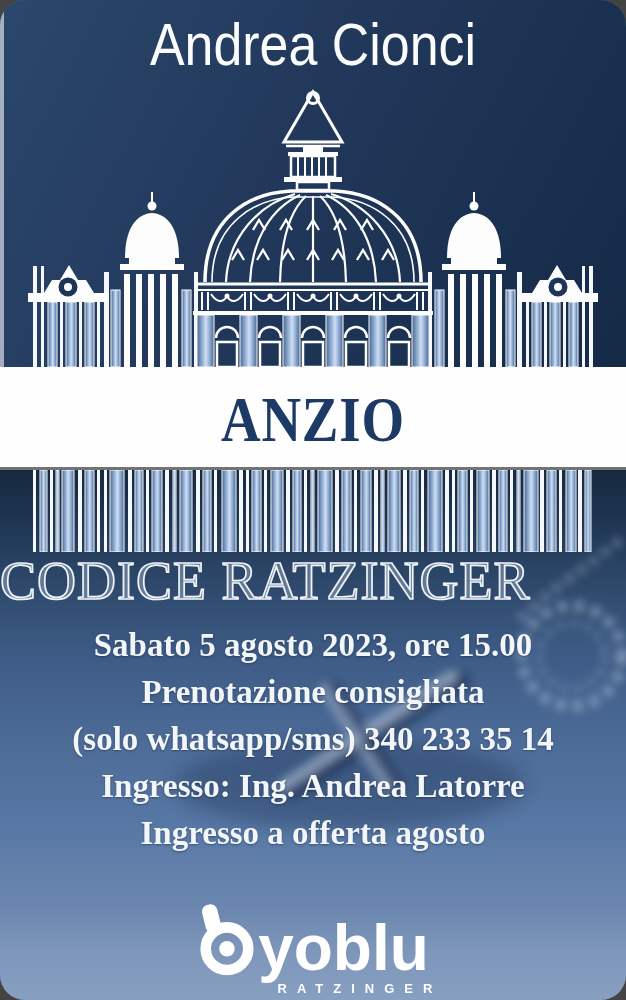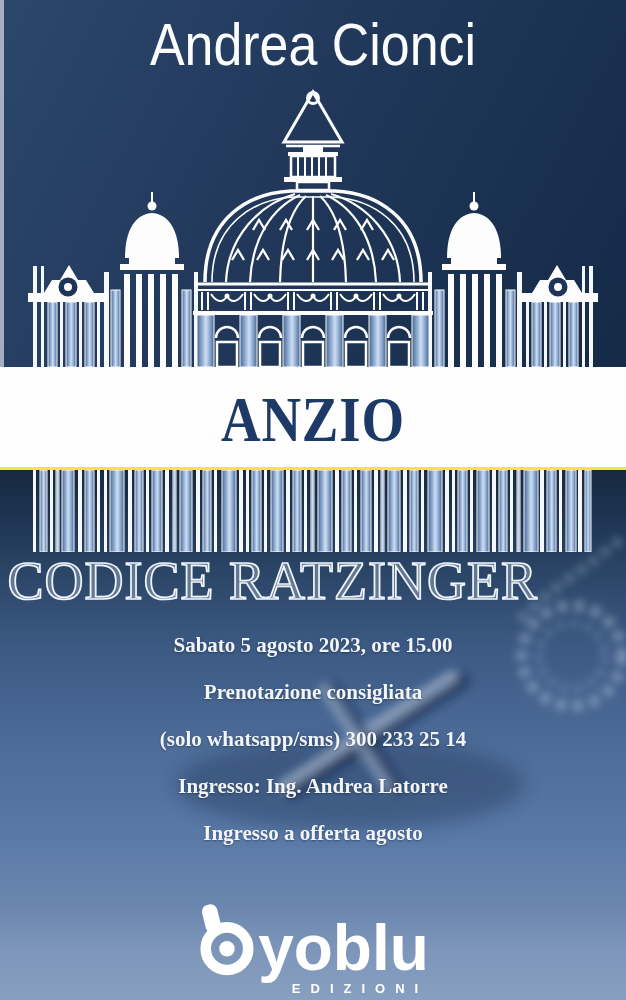--- a/index.html
+++ b/index.html
@@ -1,19 +1,20 @@
 <!DOCTYPE html>
 <html><head>
 <meta charset="utf-8">
 <style>
   html,body{margin:0;padding:0;background:#444;}
   .poster{
     position:relative;width:626px;height:1000px;margin:0 auto;
     overflow:hidden;font-family:"Liberation Serif",serif;
-    background:#fde047;
+    background:#737373;
+    border-radius:25px;
   }
   
   .top{
     position:absolute;left:0;top:0;width:626px;height:367px;
     background:linear-gradient(118deg,#2b476c 0%,#22395c 42%,#152a47 100%);
   }
   .top::before{ 
     content:"";position:absolute;left:0;top:0;width:4px;height:367px;
     background:#c4cbd6;opacity:.8;
   }
@@ -40,32 +41,32 @@
   .photo{
     position:absolute;left:0;top:470px;width:626px;height:530px;
     background:linear-gradient(180deg,
       #16293f 0%, #1e3452 9%, #2b4566 19%, #3c5a84 34%,
       #4d6c98 52%, #5878a5 68%, #6a86ae 82%, #7e96ba 91%, #879fc0 100%);
   }
   .photo-art{position:absolute;left:0;top:0;width:626px;height:530px;display:block;}
   .strip{position:absolute;left:0;top:0;width:626px;height:82px;display:block;}
   .book-title{
     position:absolute;top:80px;left:0;width:538px;margin:0;
-    text-align:right;
+    text-align:left;
     font-family:"Liberation Serif",serif;font-weight:400;
     font-size:54px;line-height:62px;letter-spacing:1px;
     color:rgba(255,255,255,.08);
     -webkit-text-stroke:1.7px #eff4f9;
     text-shadow:0 0 1px rgba(210,225,240,.25);
   }
   .details{
     position:absolute;top:152px;left:0;width:626px;margin:0;
     text-align:center;color:#f3f6f9;
     font-family:"Liberation Serif",serif;font-weight:700;
-    font-size:21px;line-height:47px;
+    font-size:33px;line-height:47px;
     text-shadow:0 1px 2px rgba(8,20,40,.4);
   }
   .details p{margin:0;}
   
   .logo{
     position:absolute;top:432px;left:50%;transform:translateX(-50%);
     width:300px;color:#ffffff;
   }
   .logo-row{display:flex;align-items:flex-end;justify-content:center;}
   .b-icon{width:58px;height:76px;margin-right:3px;margin-bottom:2px;}
@@ -309,30 +310,30 @@
           <rect x="578" y="0" width="4" height="82" fill="#f4f7fb"></rect>
           <rect x="585" y="0" width="6" height="82" fill="url(#bg2)" stroke="#fdfdfe" stroke-width="1"></rect>
         </g>
     </svg>
 
     <h2 class="book-title">CODICE RATZINGER</h2>
 
     <div class="details">
       <p>Sabato 5 agosto 2023, ore 15.00</p>
       <p>Prenotazione consigliata</p>
-      <p>(solo whatsapp/sms) 300 233 25 14</p>
+      <p>(solo whatsapp/sms) 340 233 35 14</p>
       <p>Ingresso: Ing. Andrea Latorre</p>
       <p>Ingresso a offerta agosto</p>
     </div>
 
     <div class="logo">
       <div class="logo-row">
         <svg class="b-icon" viewBox="0 0 60 78">
           <rect x="7" y="2" width="16" height="30" rx="7" fill="#ffffff" transform="rotate(-14 15 17)"></rect>
           <circle cx="31" cy="48" r="22" fill="none" stroke="#ffffff" stroke-width="11"></circle>
           <circle cx="31" cy="48" r="8" fill="#ffffff"></circle>
         </svg>
         <span class="wordmark">yoblu</span>
       </div>
-      <div class="tagline">EDIZIONI</div>
+      <div class="tagline">RATZINGER</div>
     </div>
   </section>
 </div>
 
 </body></html>

